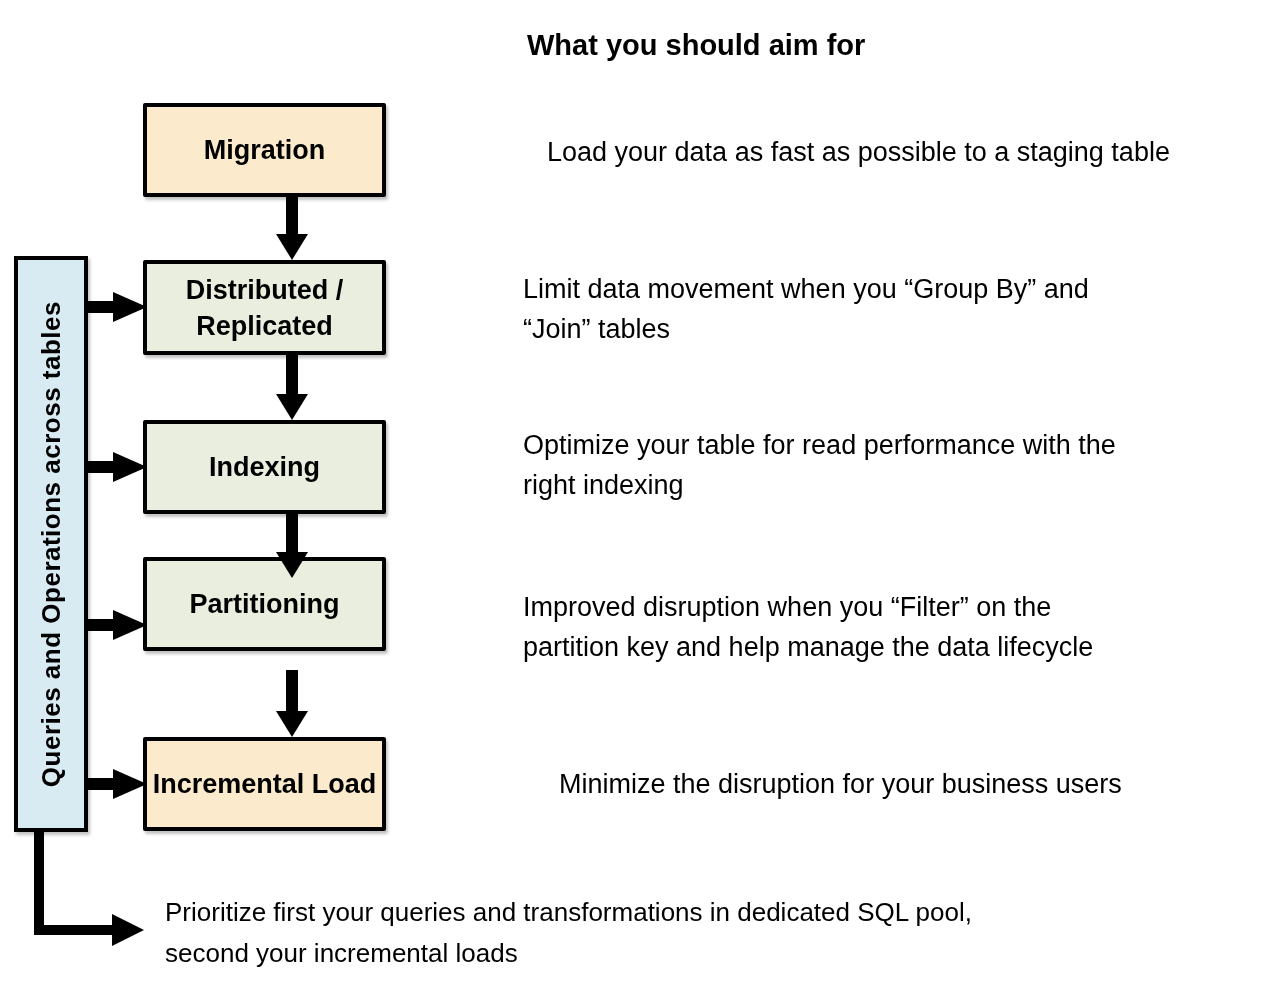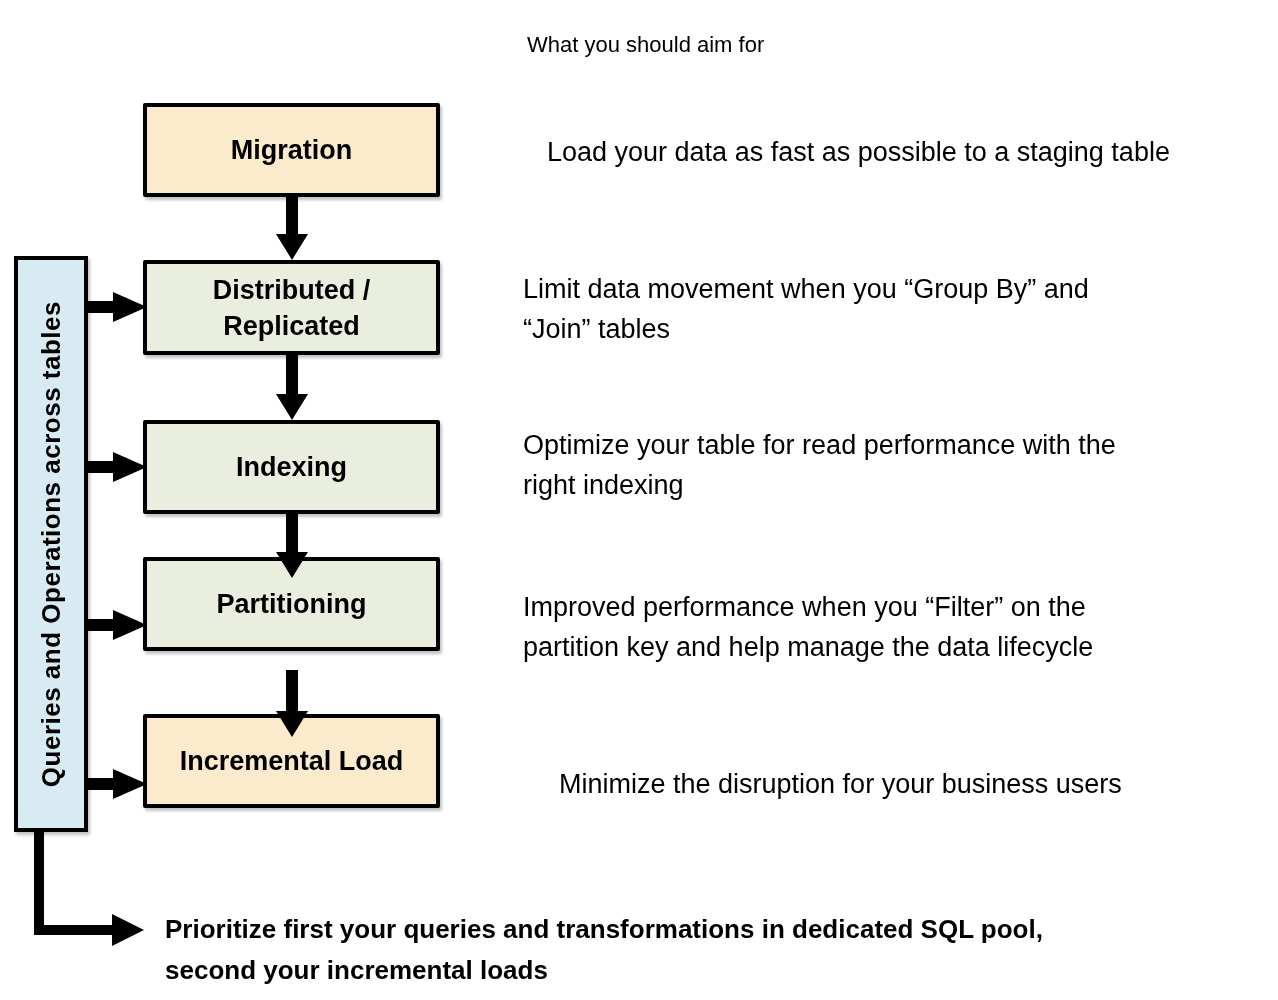--- a/index.html
+++ b/index.html
@@ -7,21 +7,21 @@
     position:relative;
     width:1278px;height:1000px;
     background:#ffffff;
     font-family:"Liberation Sans", sans-serif;
     color:#000;
     overflow:hidden;
   }
   
   .step{
     position:absolute;
-    left:143px;width:297px;
+    left:143px;width:243px;
     box-sizing:border-box;
     border:4px solid var(--outline,#000);
     border-radius:2px;
     display:flex;align-items:center;justify-content:center;
     text-align:center;
     font-weight:bold;font-size:27px;line-height:36px;
     white-space:pre-line;
     box-shadow:2px 3px 3px rgba(120,120,120,0.45);
   }
   .milestone{background:var(--milestone-fill,#FBEACC);}
@@ -72,33 +72,32 @@
   .elbow-h{position:absolute;left:34px;top:925px;width:78px;height:10px;background:var(--outline,#000);}
   .elbow-head{
     position:absolute;left:112px;top:914px;width:0;height:0;
     border-top:16px solid transparent;
     border-bottom:16px solid transparent;
     border-left:32px solid var(--outline,#000);
   }
   
   .col-header{
     position:absolute;left:527px;top:28px;
-    font-weight:normal;font-size:22px;line-height:34px;
+    font-weight:bold;font-size:29px;line-height:34px;
   }
   .desc{
     position:absolute;left:523px;width:715px;
     font-size:27px;line-height:40px;
     white-space:pre-line;
   }
   
   .footer-note{
     position:absolute;left:165px;top:892px;width:1080px;
-    font-weight:bold;font-size:26px;line-height:41px;
+    font-weight:normal;font-size:26px;line-height:41px;
     white-space:pre-line;
-    margin-top:17px;
   }
 </style>
 </head>
 <body>
 
 <div class="canvas">
 
   <div class="col-header">What you should aim for</div>
 
   <div class="side-box">
@@ -111,21 +110,21 @@
   <div class="step stage" style="top:260px;height:95px;">
     <span>Distributed /
 Replicated</span>
   </div>
   <div class="step stage" style="top:420px;height:94px;text-align:right;">
     <span>Indexing</span>
   </div>
   <div class="step stage" style="top:557px;height:94px;">
     <span>Partitioning</span>
   </div>
-  <div class="step milestone" style="top:714px;height:94px;">
+  <div class="step milestone" style="top:737px;height:94px;">
     <span>Incremental Load</span>
   </div>
 
   <div class="v-arrow" style="top:195px;height:65px;">
     <div class="shaft"></div>
     <div class="head"></div>
   </div>
   <div class="v-arrow" style="top:353px;height:67px;">
     <div class="shaft"></div>
     <div class="head"></div>
@@ -158,20 +157,20 @@
 
   <div class="elbow-v"></div>
   <div class="elbow-h"></div>
   <div class="elbow-head"></div>
 
   <div class="desc" style="top:132px;margin-left:24px;">Load your data as fast as possible to a staging table</div>
   <div class="desc" style="top:425px;">Optimize your table for read performance with the
 right indexing</div>
   <div class="desc" style="top:269px;">Limit data movement when you “Group By” and
 “Join” tables</div>
-  <div class="desc" style="top:587px;">Improved performance when you “Filter” on the
+  <div class="desc" style="top:587px;">Improved disruption when you “Filter” on the
 partition key and help manage the data lifecycle</div>
   <div class="desc" style="top:764px;margin-left:36px;">Minimize the disruption for your business users</div>
 
   <div class="footer-note">Prioritize first your queries and transformations in dedicated SQL pool,
 second your incremental loads</div>
 
 </div>
 
 </body></html>

